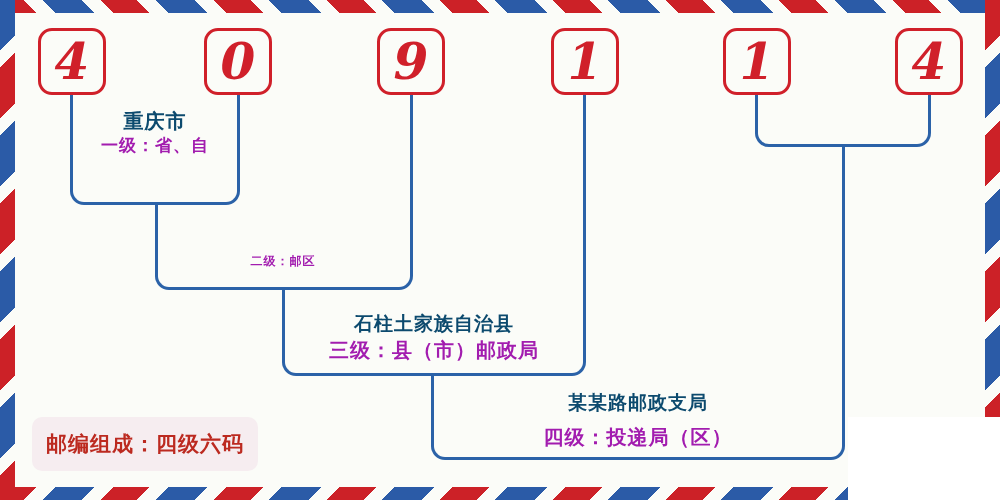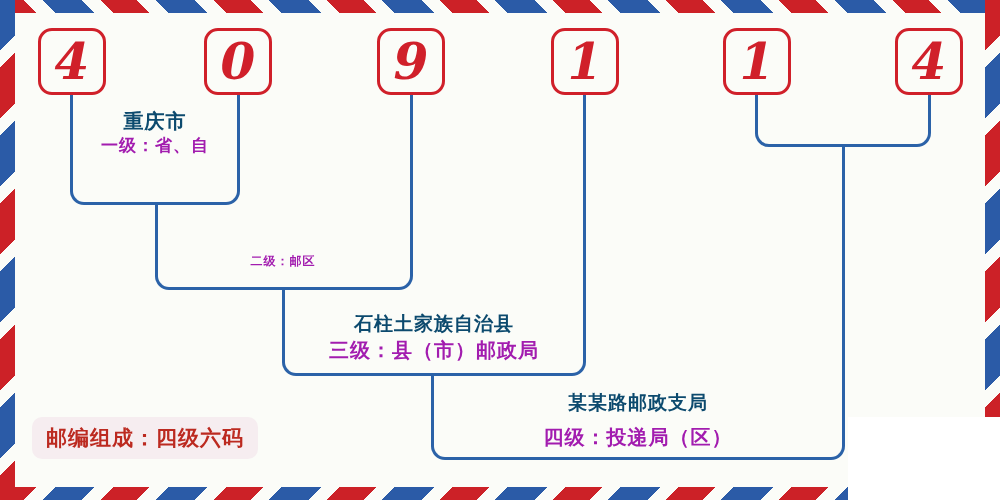--- a/index.html
+++ b/index.html
@@ -60,21 +60,21 @@
   .l1-place { left:80px;  top:108px; width:150px; font-size:20px; }
   .l1-desc  { left:64px;  top:134px; width:182px; font-size:17px; line-height:23px; }
   .l2-desc  { left:183px; top:253px; width:200px; font-size:12px;font-family:Liberation Mono, monospace; }
   .l3-place { left:309px; top:311px; width:250px; font-size:19px; }
   .l3-desc  { left:309px; top:337px; width:250px; font-size:20px; }
   .l4-place { left:513px; top:390px; width:250px; font-size:19px; }
   .l4-desc  { left:513px; top:424px; width:250px; font-size:20px; }
   .tb-label { left:768px; top:108px; width:150px; font-size:18px; }
   
   .badge {
-    position:absolute; left:32px; top:417px; width:226px; height:42px;
+    position:absolute; left:32px; top:417px; width:226px; height:54px;
     background:#f6edf0; border-radius:10px;
     display:flex; align-items:center; justify-content:center;
     color:#bc2a20; font-size:21px; font-weight:bold; letter-spacing:1px;
   }
 </style>
 </head>
 <body>
 
 <div class="canvas">
 

